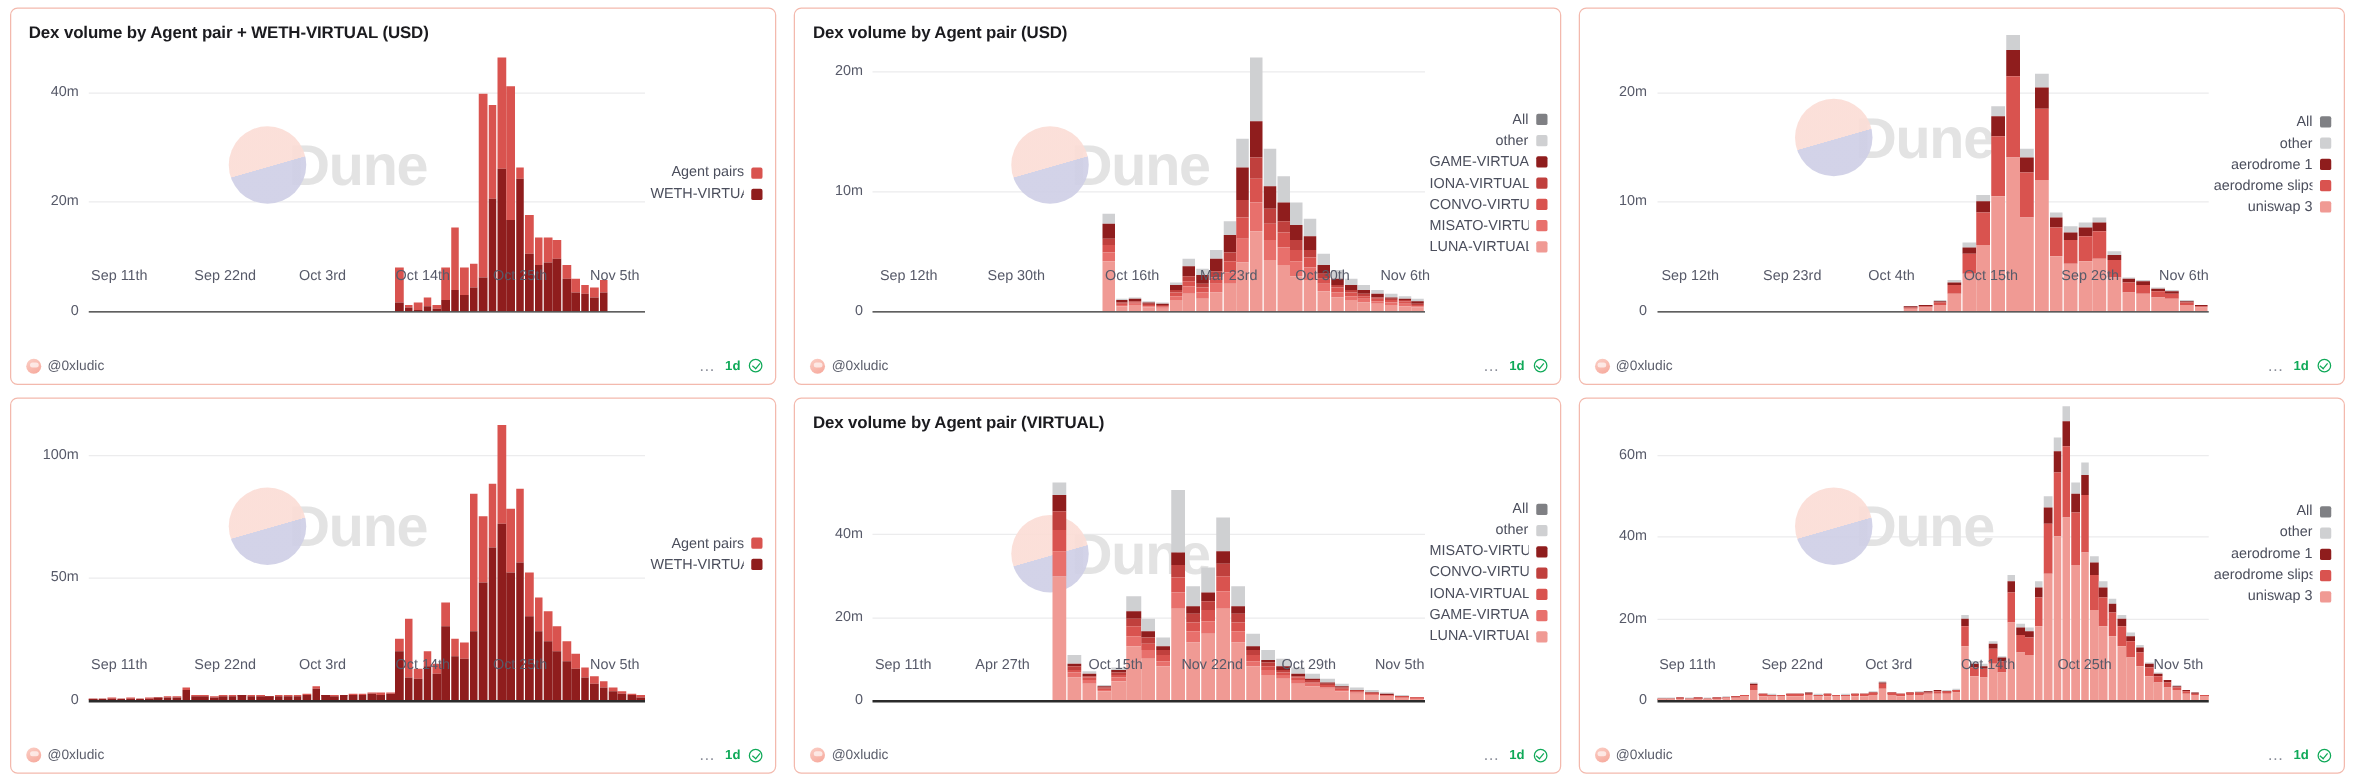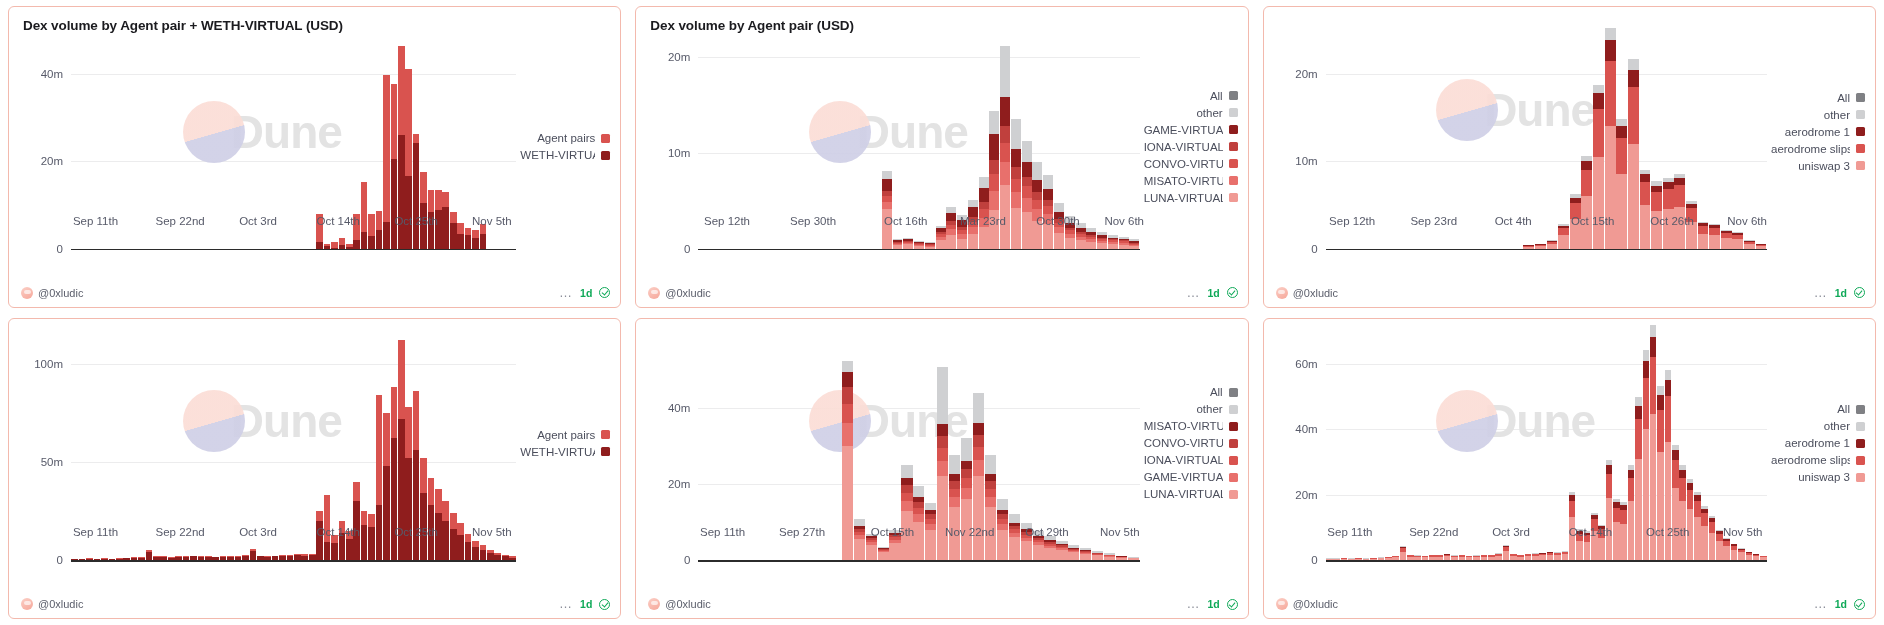--- a/index.html
+++ b/index.html
@@ -858,21 +858,21 @@
             <div class="y-axis">
               <div class="y-tick" style="top: 100%;">0</div>
               <div class="y-tick" style="top: 62.963%;">10m</div>
               <div class="y-tick" style="top: 25.9259%;">20m</div>
             </div>
             <div class="x-axis">
               <div class="x-tick" style="left: 6%;">Sep 12th</div>
               <div class="x-tick" style="left: 24.5%;">Sep 23rd</div>
               <div class="x-tick" style="left: 42.5%;">Oct 4th</div>
               <div class="x-tick" style="left: 60.5%;">Oct 15th</div>
-              <div class="x-tick" style="left: 78.5%;">Oct 26th</div>
+              <div class="x-tick" style="left: 78.5%;">Sep 26th</div>
               <div class="x-tick" style="left: 95.5%;">Nov 6th</div>
             </div>
           </div>
         </div>
         <div class="legend">
           <div class="legend-item">
             <span class="legend-label">All</span>
             <span class="legend-swatch" style="background: rgb(127, 128, 132);"></span>
           </div>
           <div class="legend-item">
@@ -1190,20 +1190,21 @@
           <span class="footer-user-name">@0xludic</span>
         </div>
         <div class="footer-right">
           <span class="dots">…</span>
           <span class="interval">1d</span>
           <span class="check"></span>
         </div>
       </div>
     </div>
     <div class="panel">
+      <div class="panel-title">Dex volume by Agent pair (VIRTUAL)</div>
       <div class="panel-body">
         <div class="plot-wrap">
           <div class="plot">
             <div class="watermark">
               <div class="wm-circle"></div>
               <div class="wm-text">Dune</div>
             </div>
             <div class="grid-line" style="top: 67.7419%;"></div>
             <div class="grid-line" style="top: 35.4839%;"></div>
             <div class="axis-base" style="top: 100%;"></div>
@@ -1421,21 +1422,21 @@
                 <div class="seg" style="height: 0.16129%; background: rgb(207, 208, 210);"></div>
               </div>
             </div>
             <div class="y-axis">
               <div class="y-tick" style="top: 100%;">0</div>
               <div class="y-tick" style="top: 67.7419%;">20m</div>
               <div class="y-tick" style="top: 35.4839%;">40m</div>
             </div>
             <div class="x-axis">
               <div class="x-tick" style="left: 5.5%;">Sep 11th</div>
-              <div class="x-tick" style="left: 23.5%;">Sep 27th</div>
+              <div class="x-tick" style="left: 23.5%;">Apr 27th</div>
               <div class="x-tick" style="left: 44%;">Oct 15th</div>
               <div class="x-tick" style="left: 61.5%;">Nov 22nd</div>
               <div class="x-tick" style="left: 79%;">Oct 29th</div>
               <div class="x-tick" style="left: 95.5%;">Nov 5th</div>
             </div>
           </div>
         </div>
         <div class="legend">
           <div class="legend-item">
             <span class="legend-label">All</span>

